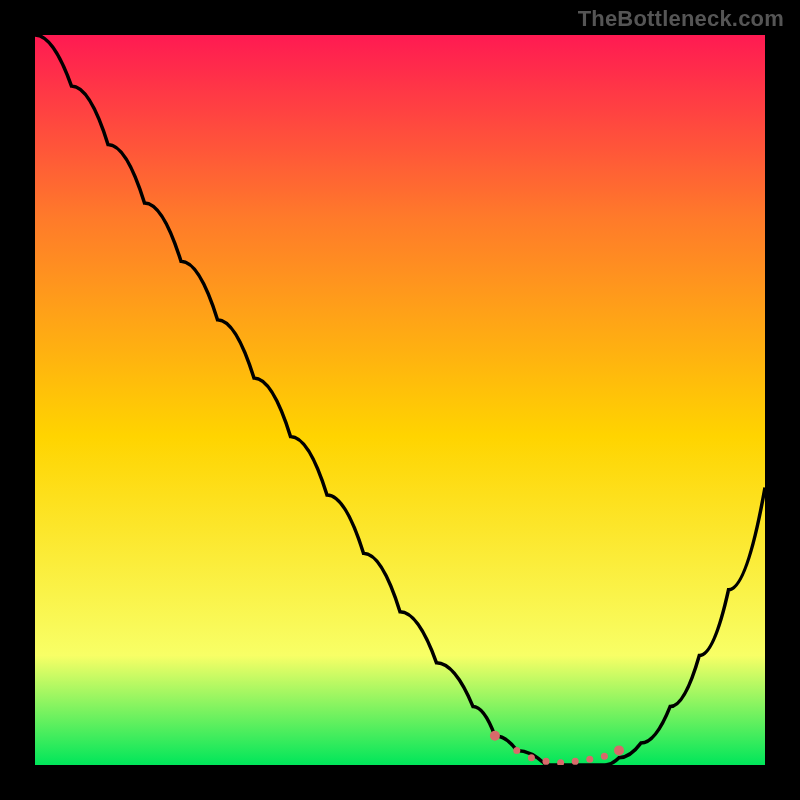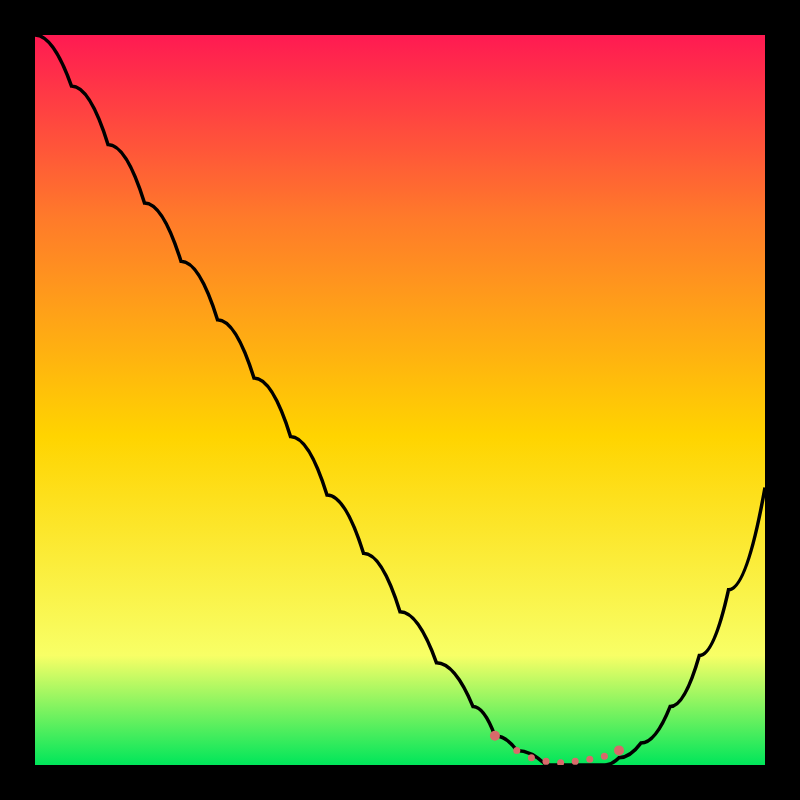--- a/index.html
+++ b/index.html
@@ -33,20 +33,21 @@
     top: 35px;
     width: 730px;
     height: 730px;
     overflow: hidden;
   }
 </style>
 </head>
 <body>
 
 <div class="frame">
+  <div class="watermark">TheBottleneck.com</div>
 
   <div class="plot">
     <svg id="plot-svg" width="730" height="730" viewBox="0 0 730 730" preserveAspectRatio="none">
       <defs>
         <linearGradient id="bg-grad" x1="0" y1="0" x2="0" y2="1">
           <stop id="g-top" offset="0%" stop-color="#ff1a52"></stop>
           <stop id="g-up" offset="25%" stop-color="#ff7a2a"></stop>
           <stop id="g-mid" offset="55%" stop-color="#ffd400"></stop>
           <stop id="g-low" offset="85%" stop-color="#f8ff66"></stop>
           <stop id="g-bot" offset="100%" stop-color="#00e65a"></stop>

